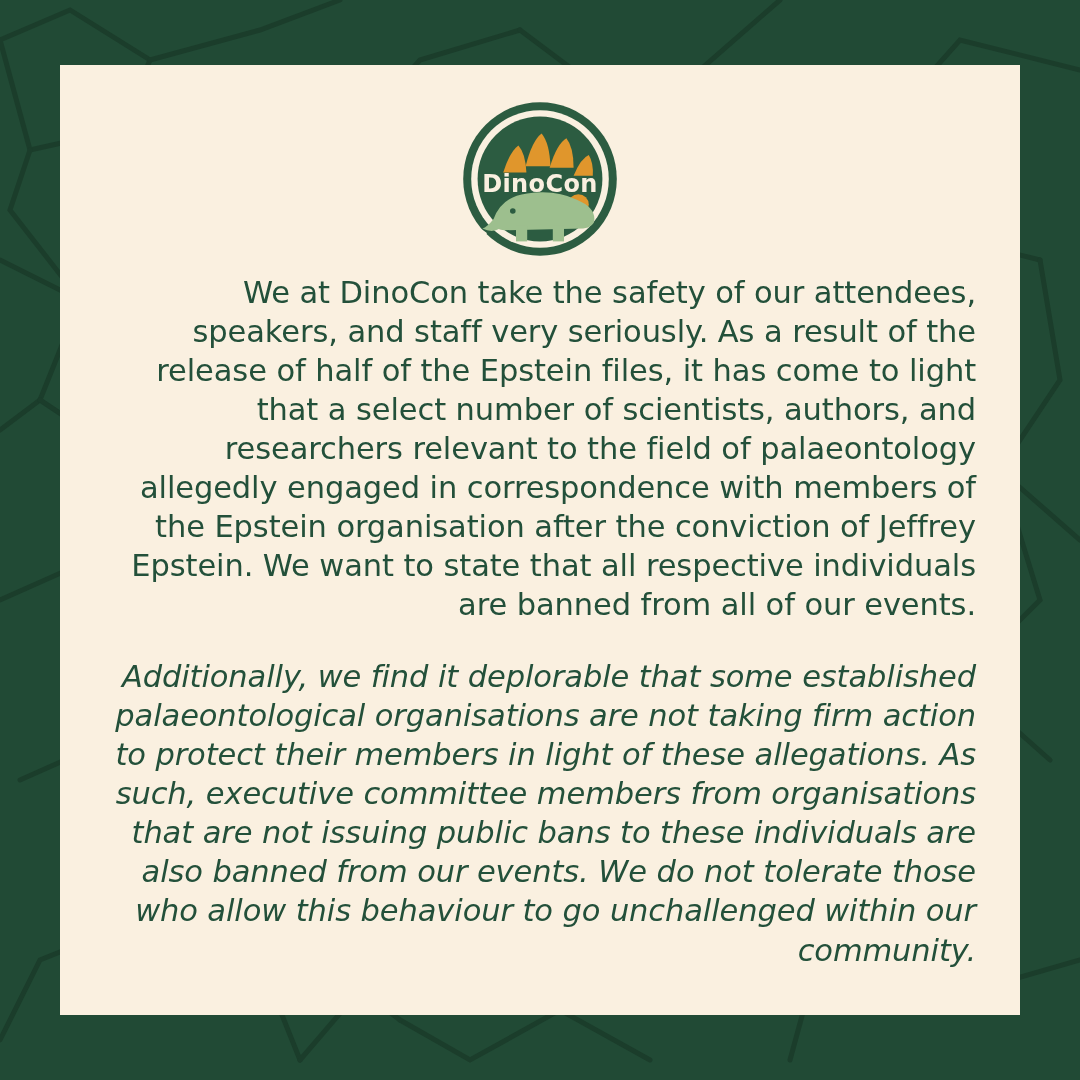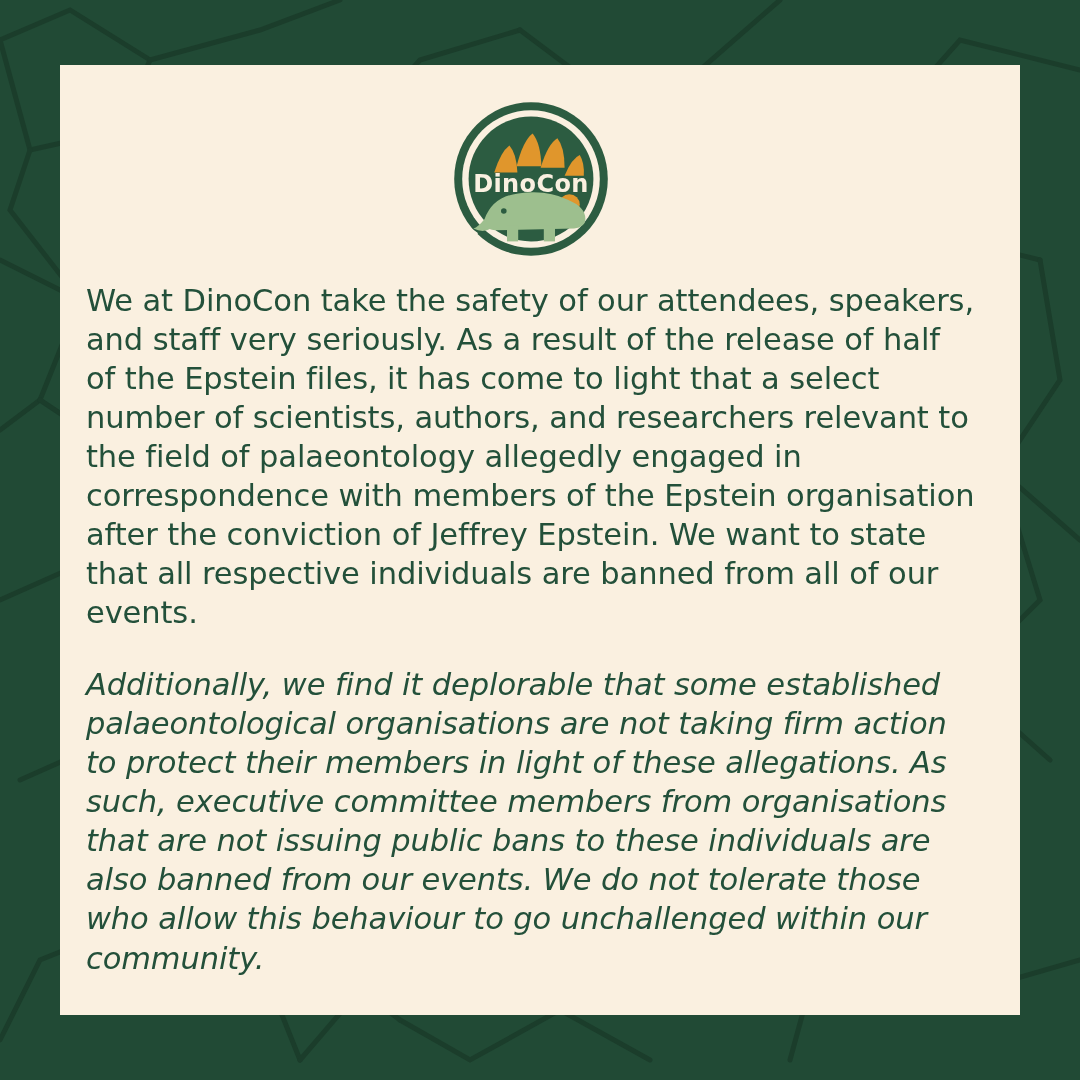--- a/index.html
+++ b/index.html
@@ -27,40 +27,40 @@
     pointer-events: none;
   }
   .card {
     position: absolute;
     left: 60px;
     top: 65px;
     width: 960px;
     height: 950px;
     background: #faf0e0;
     box-sizing: border-box;
-    padding: 28px 44px 0 26px;
+    padding: 28px 44px 0 44px;
     display: flex;
     flex-direction: column;
     align-items: center;
   }
   .logo {
     width: 160px;
     height: 160px;
     margin-top: 6px;
     margin-bottom: 6px;
     flex: none;
   }
   .statement {
     width: 100%;
-    text-align: left;
+    text-align: right;
     color: #23503a;
     font-size: 30.5px;
     line-height: 1.28;
     letter-spacing: -0.1px;
-    margin: 16px;
+    margin: 8px;
   }
   .statement p {
     margin: 0;
   }
   .statement p + p {
     margin-top: 33px;
     font-style: italic;
   }
 </style>
 </head>

